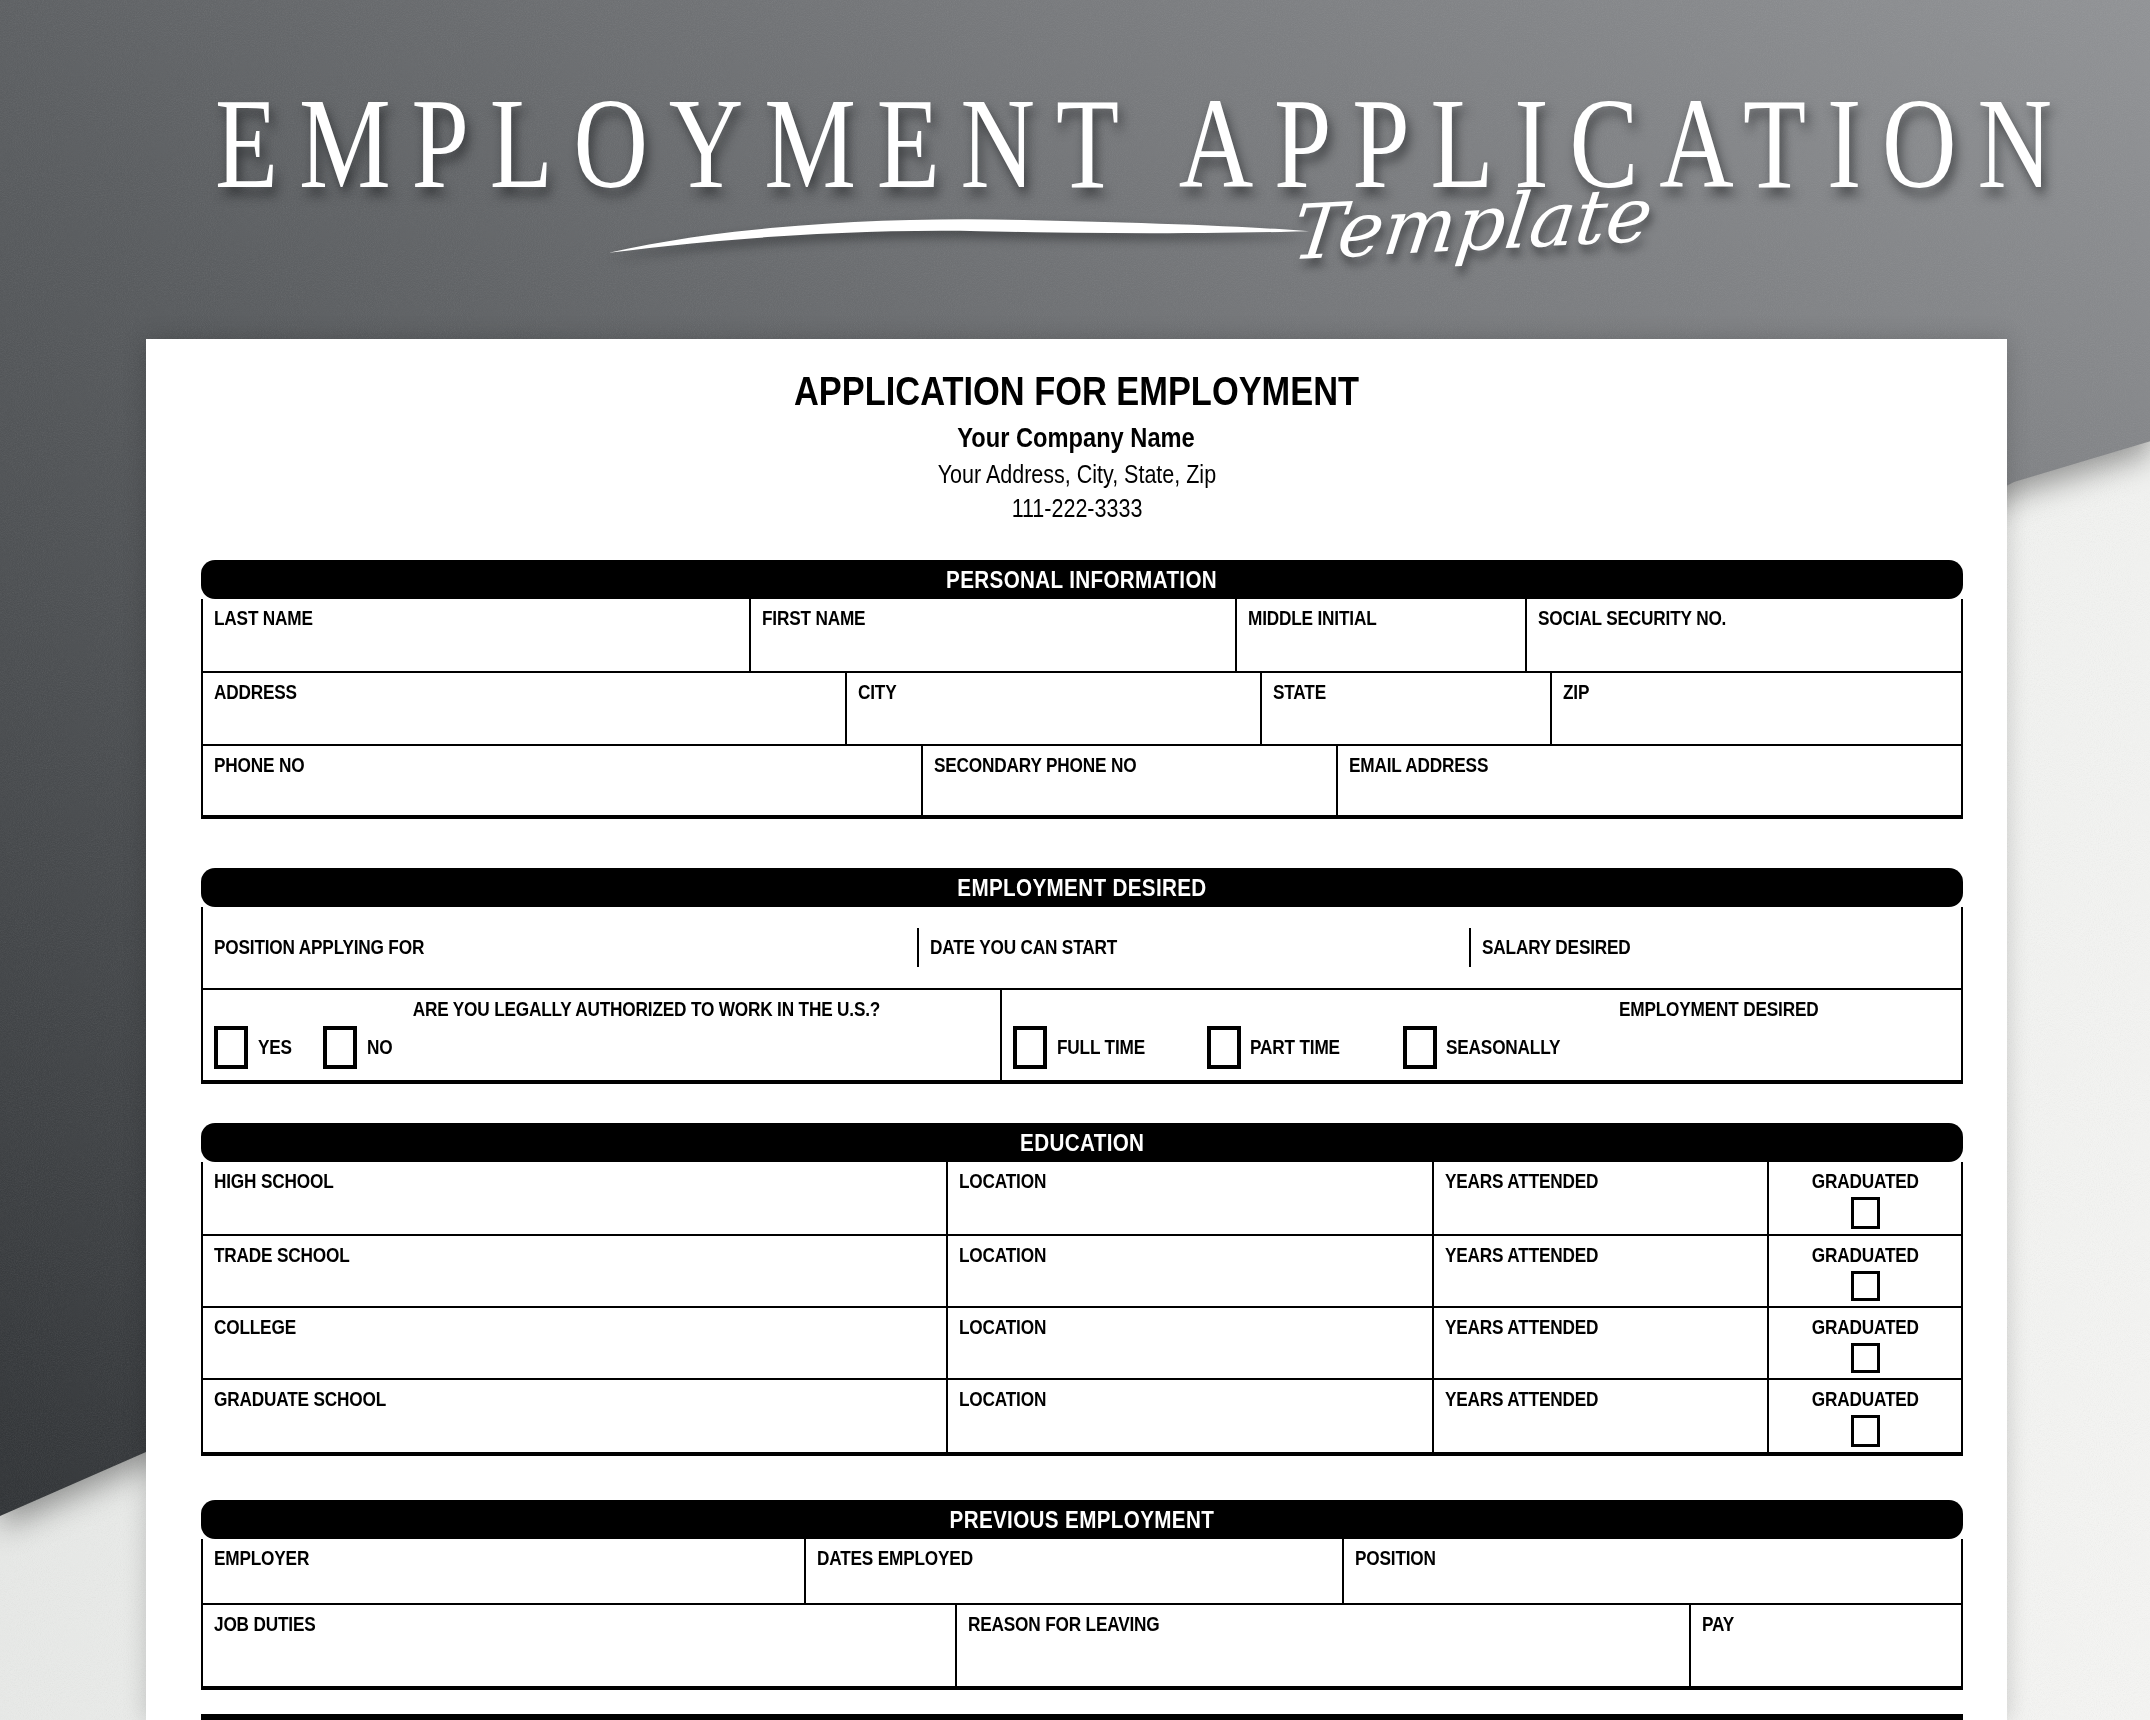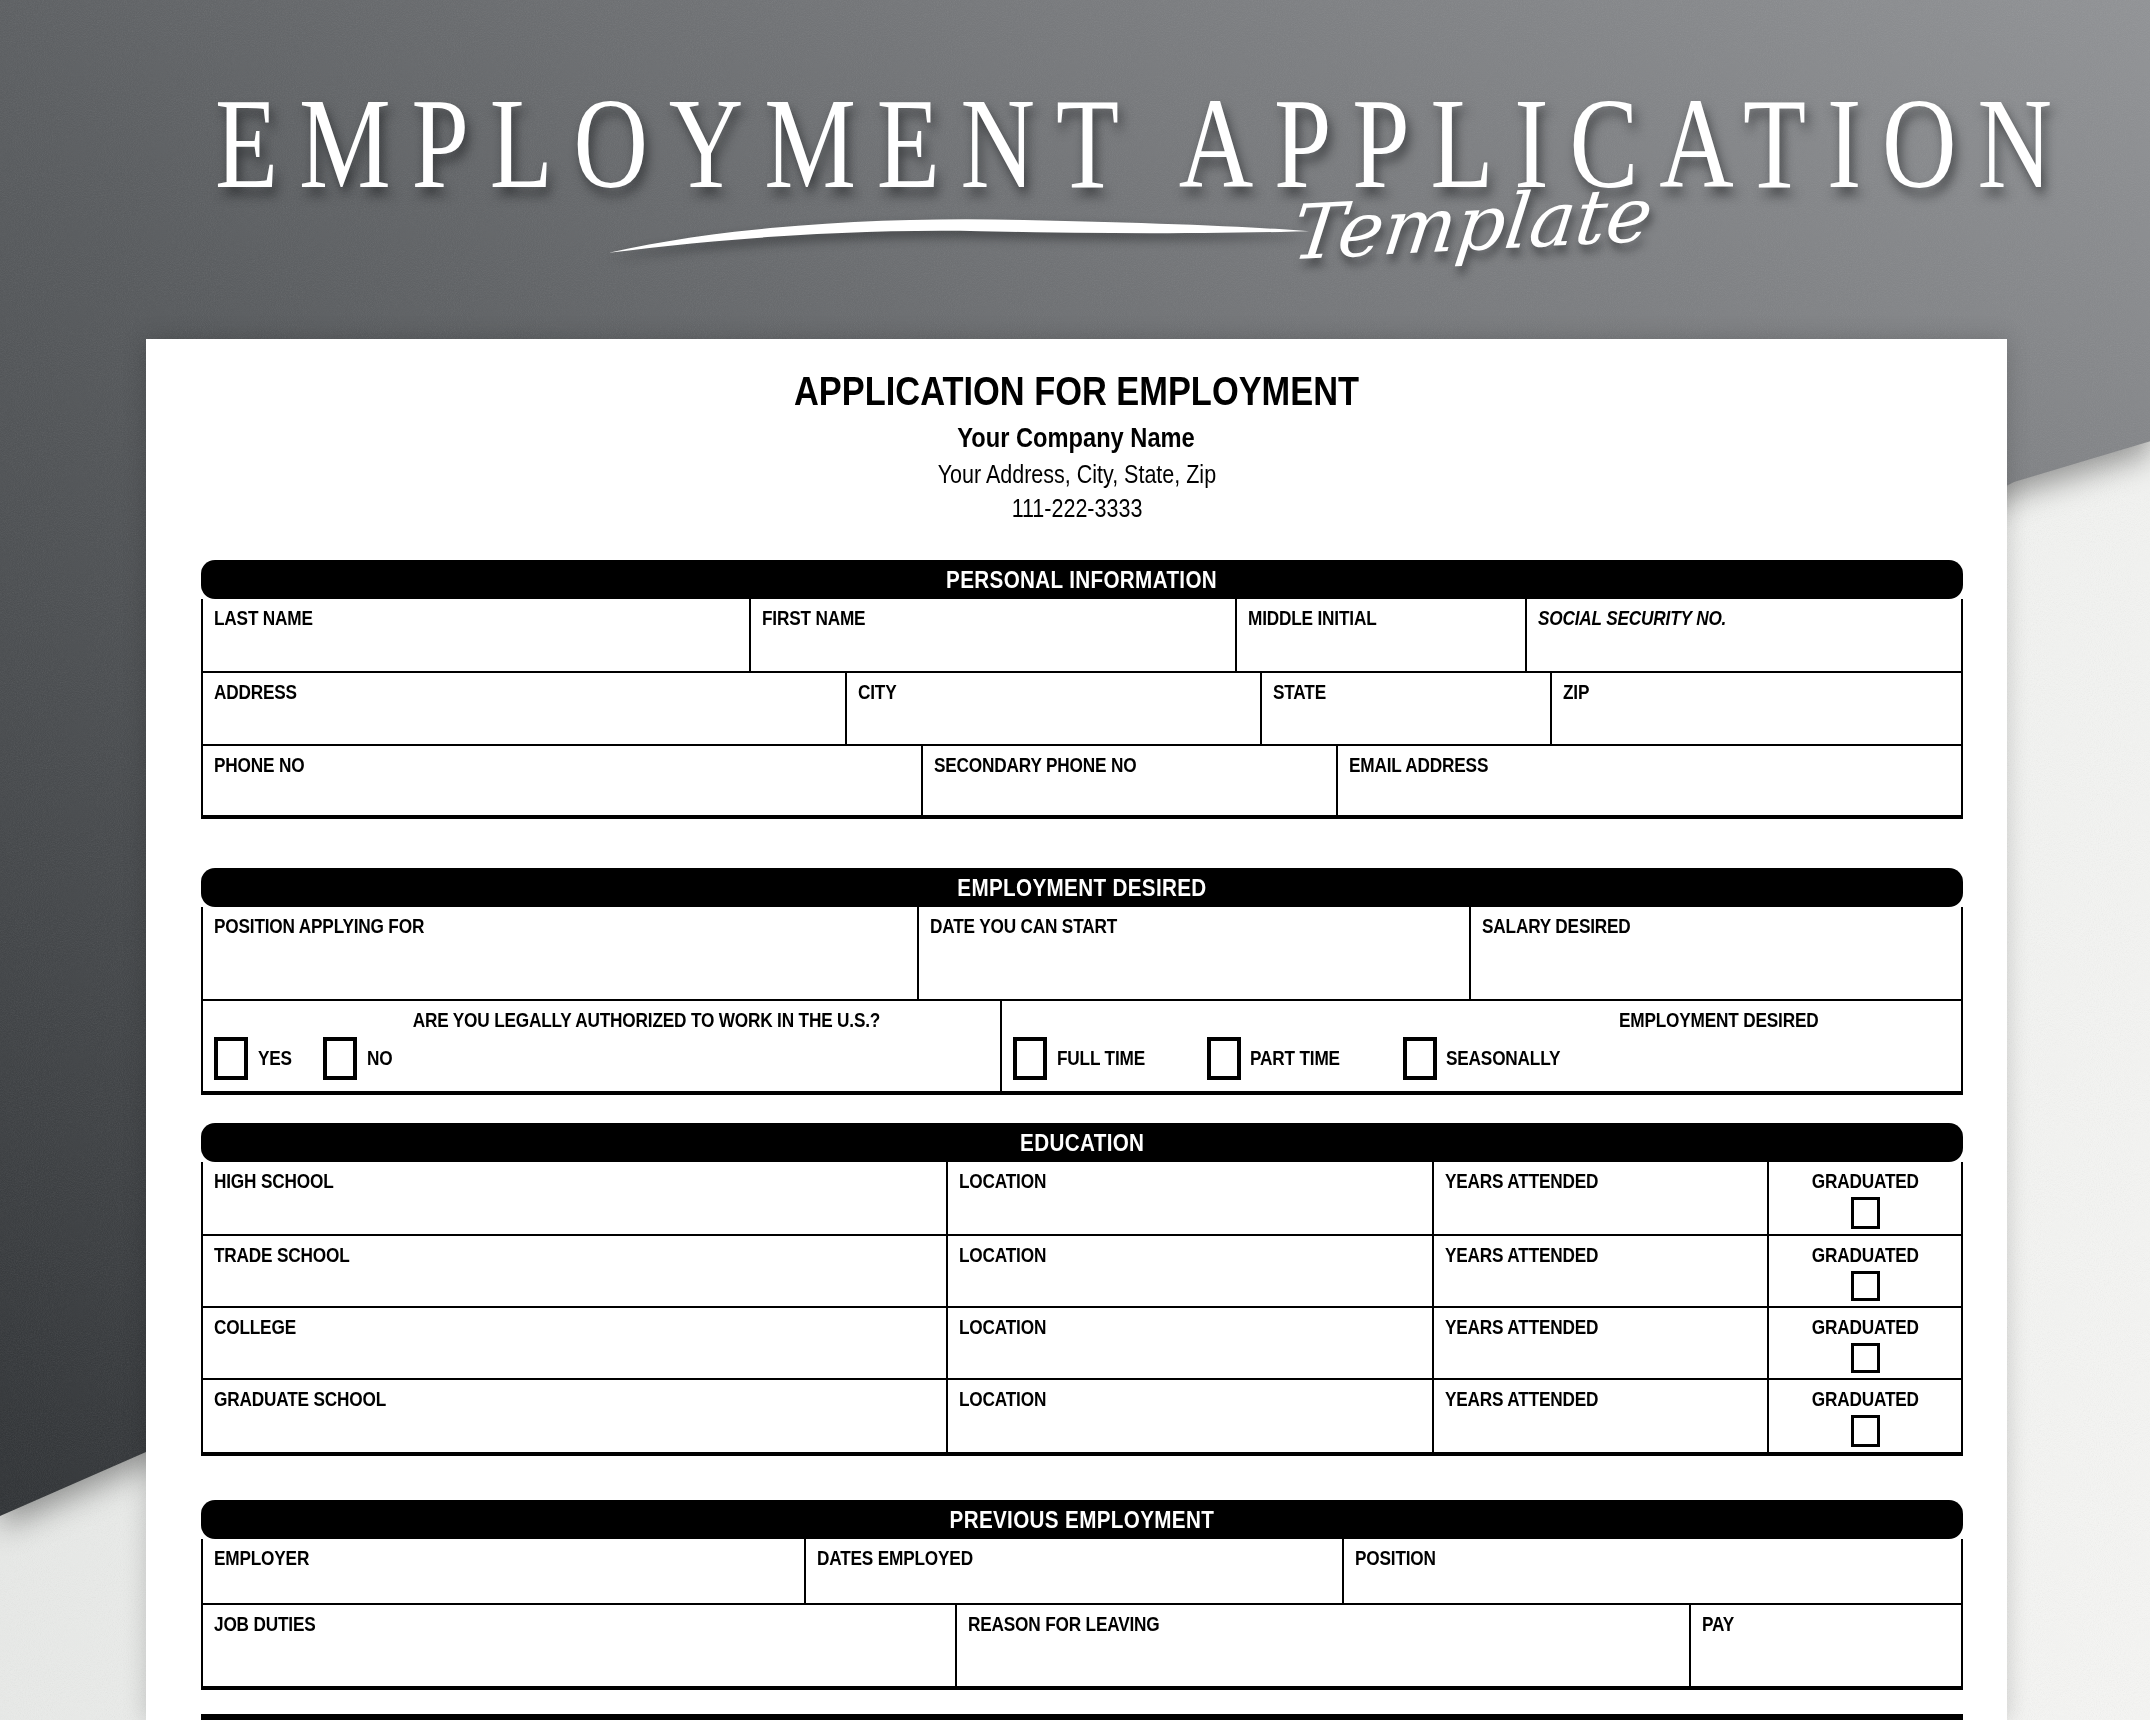--- a/index.html
+++ b/index.html
@@ -53,21 +53,21 @@
   .bar-title { color:#fff; font-size:24px; font-weight:bold; letter-spacing:0.4px; }
 
   .tbl { border:2.6px solid #000; border-top:none; border-bottom-width:4.3px; background:#fff; }
   .row { display:flex; }
   .row + .row { border-top:2.6px solid #000; }
   .cell { padding:7.7px 11.2px; font-size:20px; font-weight:bold; letter-spacing:-0.2px; }
   .cell + .cell { border-left:2.6px solid #000; }
 
   
   .rp1 { height:72px; } .rp2 { height:73px; } .rp3 { height:71px; }
-  .re1 { height:92px; } .re2 { height:92px;text-align:right; }
+  .re1 { height:81px;align-items:center; } .re2 { height:92px;text-align:right; }
   .red { height:72px; } .red4 { height:74px; }
   .rv1 { height:64px; } .rv2 { height:83px; }
 
   .cb-cell { display:flex; flex-direction:column; justify-content:space-between; }
   .cbrow { display:flex; align-items:center; margin-bottom:3.4px; }
   .cb { width:34px; height:43px; border:4.3px solid #000; background:#fff; flex:0 0 auto; }
   .cb-lbl { margin-left:9.5px; font-size:20px; font-weight:bold; }
   .gap-sm { margin-left:26px; }
   .gap-lg { margin-left:48px; }
 
@@ -113,21 +113,21 @@
 
     <div class="sec sec-personal">
       <div class="bar">
         <span class="bar-title condc">PERSONAL INFORMATION</span>
       </div>
       <div class="tbl">
         <div class="row rp1">
           <div class="cell" style="width:546px;"><span class="cond">LAST NAME</span></div>
           <div class="cell" style="width:486px;"><span class="cond">FIRST NAME</span></div>
           <div class="cell" style="width:290px;"><span class="cond">MIDDLE INITIAL</span></div>
-          <div class="cell" style="flex:1;font-style:italic;"><span class="cond">SOCIAL SECURITY NO.</span></div>
+          <div class="cell" style="flex:1;"><span class="cond">SOCIAL SECURITY NO.</span></div>
         </div>
         <div class="row rp2">
           <div class="cell" style="width:642px;"><span class="cond">ADDRESS</span></div>
           <div class="cell" style="width:415px;"><span class="cond">CITY</span></div>
           <div class="cell" style="width:290px;"><span class="cond">STATE</span></div>
           <div class="cell" style="flex:1;"><span class="cond">ZIP</span></div>
         </div>
         <div class="row rp3">
           <div class="cell" style="width:718px;"><span class="cond">PHONE NO</span></div>
           <div class="cell" style="width:415px;"><span class="cond">SECONDARY PHONE NO</span></div>

